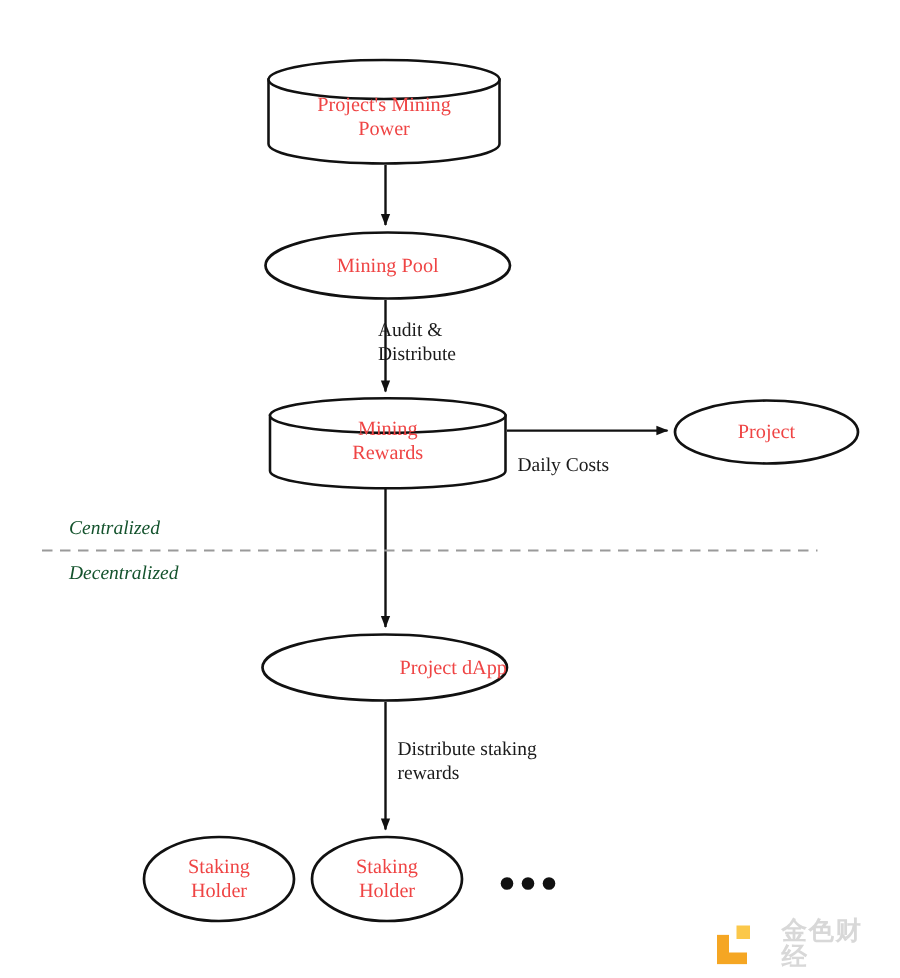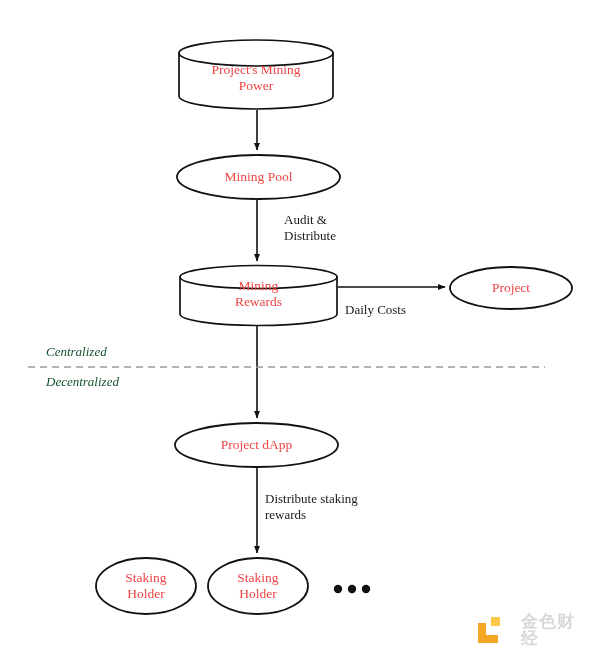--- a/index.html
+++ b/index.html
@@ -137,29 +137,29 @@
 <div class="node-label" style="left:179px; top:62px; width:154px;">Project's Mining
 Power</div>
 
 <div class="node-label" style="left:177px; top:169px; width:163px;">Mining Pool</div>
 
 <div class="node-label" style="left:180px; top:278px; width:157px;">Mining
 Rewards</div>
 
 <div class="node-label" style="left:450px; top:280px; width:122px;">Project</div>
 
-<div class="node-label" style="left:175px; top:437px; width:163px;">Project dApp</div>
+<div class="node-label" style="left:175px; top:437px; width:163px;text-align:right;">Project dApp</div>
 
 <div class="node-label" style="left:96px; top:570px; width:100px;">Staking
 Holder</div>
 
 <div class="node-label" style="left:208px; top:570px; width:100px;">Staking
 Holder</div>
 
-<div class="edge-label" style="left:284px; top:212px; text-align:left;">Audit &amp;
+<div class="edge-label" style="left:252px; top:212px; text-align:left;">Audit &amp;
 Distribute</div>
 
 <div class="edge-label" style="left:345px; top:302px; text-align:left;">Daily Costs</div>
 
 <div class="edge-label" style="left:265px; top:491px; text-align:left;">Distribute staking
 rewards</div>
 
 <div class="zone-label" style="left:46px; top:344px;">Centralized</div>
 
 <div class="zone-label" style="left:46px; top:374px;">Decentralized</div>

